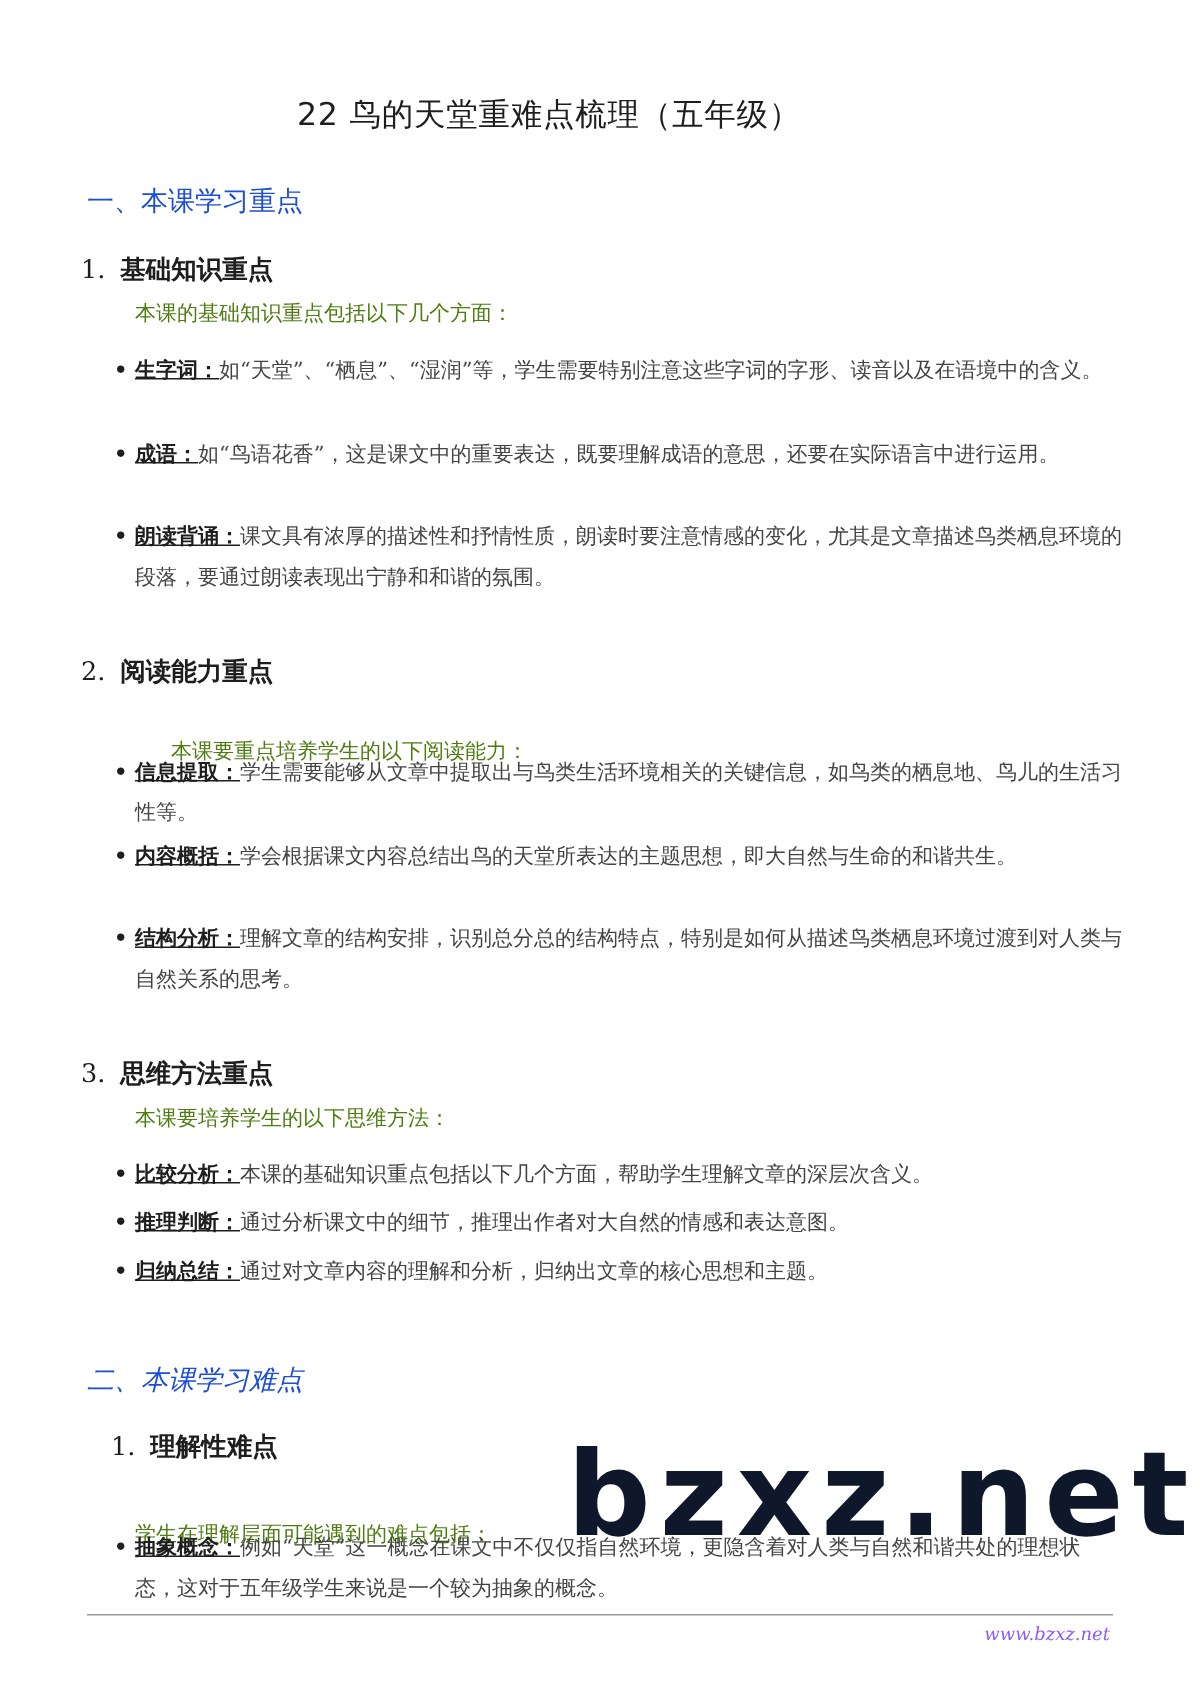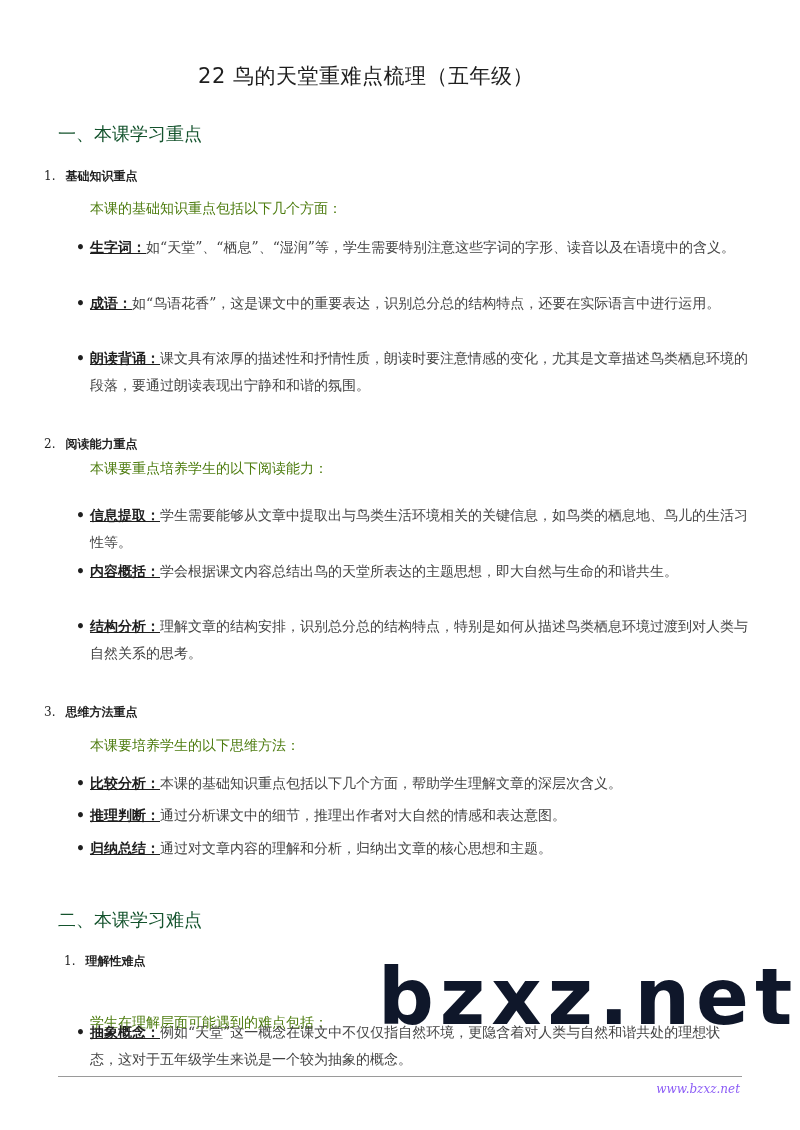--- a/index.html
+++ b/index.html
@@ -29,28 +29,28 @@
       font-family: "DejaVu Sans", "Liberation Sans", sans-serif;
       font-size: 21px;
       color: #1e1e1e;
       letter-spacing: 0.5px;
     }
     .h1 {
       position: absolute;
       left: 58px;
       font-family: "DejaVu Sans", "Liberation Sans", sans-serif;
       font-size: 18px;
-      color: #14532d;
+      color: #1d4ed8;
     }
     .h2 {
       position: absolute;
-      left: 44px;
+      left: 54px;
       font-family: "DejaVu Sans", "Liberation Sans", sans-serif;
       font-weight: bold;
-      font-size: 12px;
+      font-size: 17px;
       color: #1e1e1e;
     }
     .h2 .num {
       font-family: "DejaVu Serif", "Liberation Serif", serif;
       font-weight: normal;
       margin-right: 10px;
     }
     .intro {
       position: absolute;
       left: 90px;
@@ -126,30 +126,30 @@
 
     <div class="h2" style="top:168px;">
       <span class="num">1.</span><span>基础知识重点</span>
     </div>
     <div class="intro" style="top:200px;">本课的基础知识重点包括以下几个方面：</div>
 
     <div class="bullet" style="top:234px;">
       <span class="dot">•</span><span class="term">生字词：</span><span>如“天堂”、“栖息”、“湿润”等，学生需要特别注意这些字词的字形、读音以及在语境中的含义。</span>
     </div>
     <div class="bullet" style="top:290px;">
-      <span class="dot">•</span><span class="term">成语：</span><span>如“鸟语花香”，这是课文中的重要表达，识别总分总的结构特点，还要在实际语言中进行运用。</span>
+      <span class="dot">•</span><span class="term">成语：</span><span>如“鸟语花香”，这是课文中的重要表达，既要理解成语的意思，还要在实际语言中进行运用。</span>
     </div>
     <div class="bullet" style="top:345px;">
       <span class="dot">•</span><span class="term">朗读背诵：</span><span>课文具有浓厚的描述性和抒情性质，朗读时要注意情感的变化，尤其是文章描述鸟类栖息环境的段落，要通过朗读表现出宁静和和谐的氛围。</span>
     </div>
 
     <div class="h2" style="top:436px;">
       <span class="num">2.</span><span>阅读能力重点</span>
     </div>
-    <div class="intro" style="top:460px;">本课要重点培养学生的以下阅读能力：</div>
+    <div class="intro" style="top:492px;margin-left:24px;">本课要重点培养学生的以下阅读能力：</div>
 
     <div class="bullet" style="top:502px;">
       <span class="dot">•</span><span class="term">信息提取：</span><span>学生需要能够从文章中提取出与鸟类生活环境相关的关键信息，如鸟类的栖息地、鸟儿的生活习性等。</span>
     </div>
     <div class="bullet" style="top:558px;">
       <span class="dot">•</span><span class="term">内容概括：</span><span>学会根据课文内容总结出鸟的天堂所表达的主题思想，即大自然与生命的和谐共生。</span>
     </div>
     <div class="bullet" style="top:613px;">
       <span class="dot">•</span><span class="term">结构分析：</span><span>理解文章的结构安排，识别总分总的结构特点，特别是如何从描述鸟类栖息环境过渡到对人类与自然关系的思考。</span>
     </div>
@@ -162,21 +162,21 @@
     <div class="bullet" style="top:770px;">
       <span class="dot">•</span><span class="term">比较分析：</span><span>本课的基础知识重点包括以下几个方面，帮助学生理解文章的深层次含义。</span>
     </div>
     <div class="bullet" style="top:802px;">
       <span class="dot">•</span><span class="term">推理判断：</span><span>通过分析课文中的细节，推理出作者对大自然的情感和表达意图。</span>
     </div>
     <div class="bullet" style="top:835px;">
       <span class="dot">•</span><span class="term">归纳总结：</span><span>通过对文章内容的理解和分析，归纳出文章的核心思想和主题。</span>
     </div>
 
-    <div class="h1" style="top:908px;">二、本课学习难点</div>
+    <div class="h1" style="top:908px;font-style:italic;">二、本课学习难点</div>
 
     <div class="h2" style="top:953px;margin-left:20px;">
       <span class="num">1.</span><span>理解性难点</span>
     </div>
     <div class="intro" style="top:986px;margin-top:28px;">学生在理解层面可能遇到的难点包括：</div>
 
     <div class="bullet" style="top:1019px;">
       <span class="dot">•</span><span class="term">抽象概念：</span><span>例如“天堂”这一概念在课文中不仅仅指自然环境，更隐含着对人类与自然和谐共处的理想状态，这对于五年级学生来说是一个较为抽象的概念。</span>
     </div>
 

